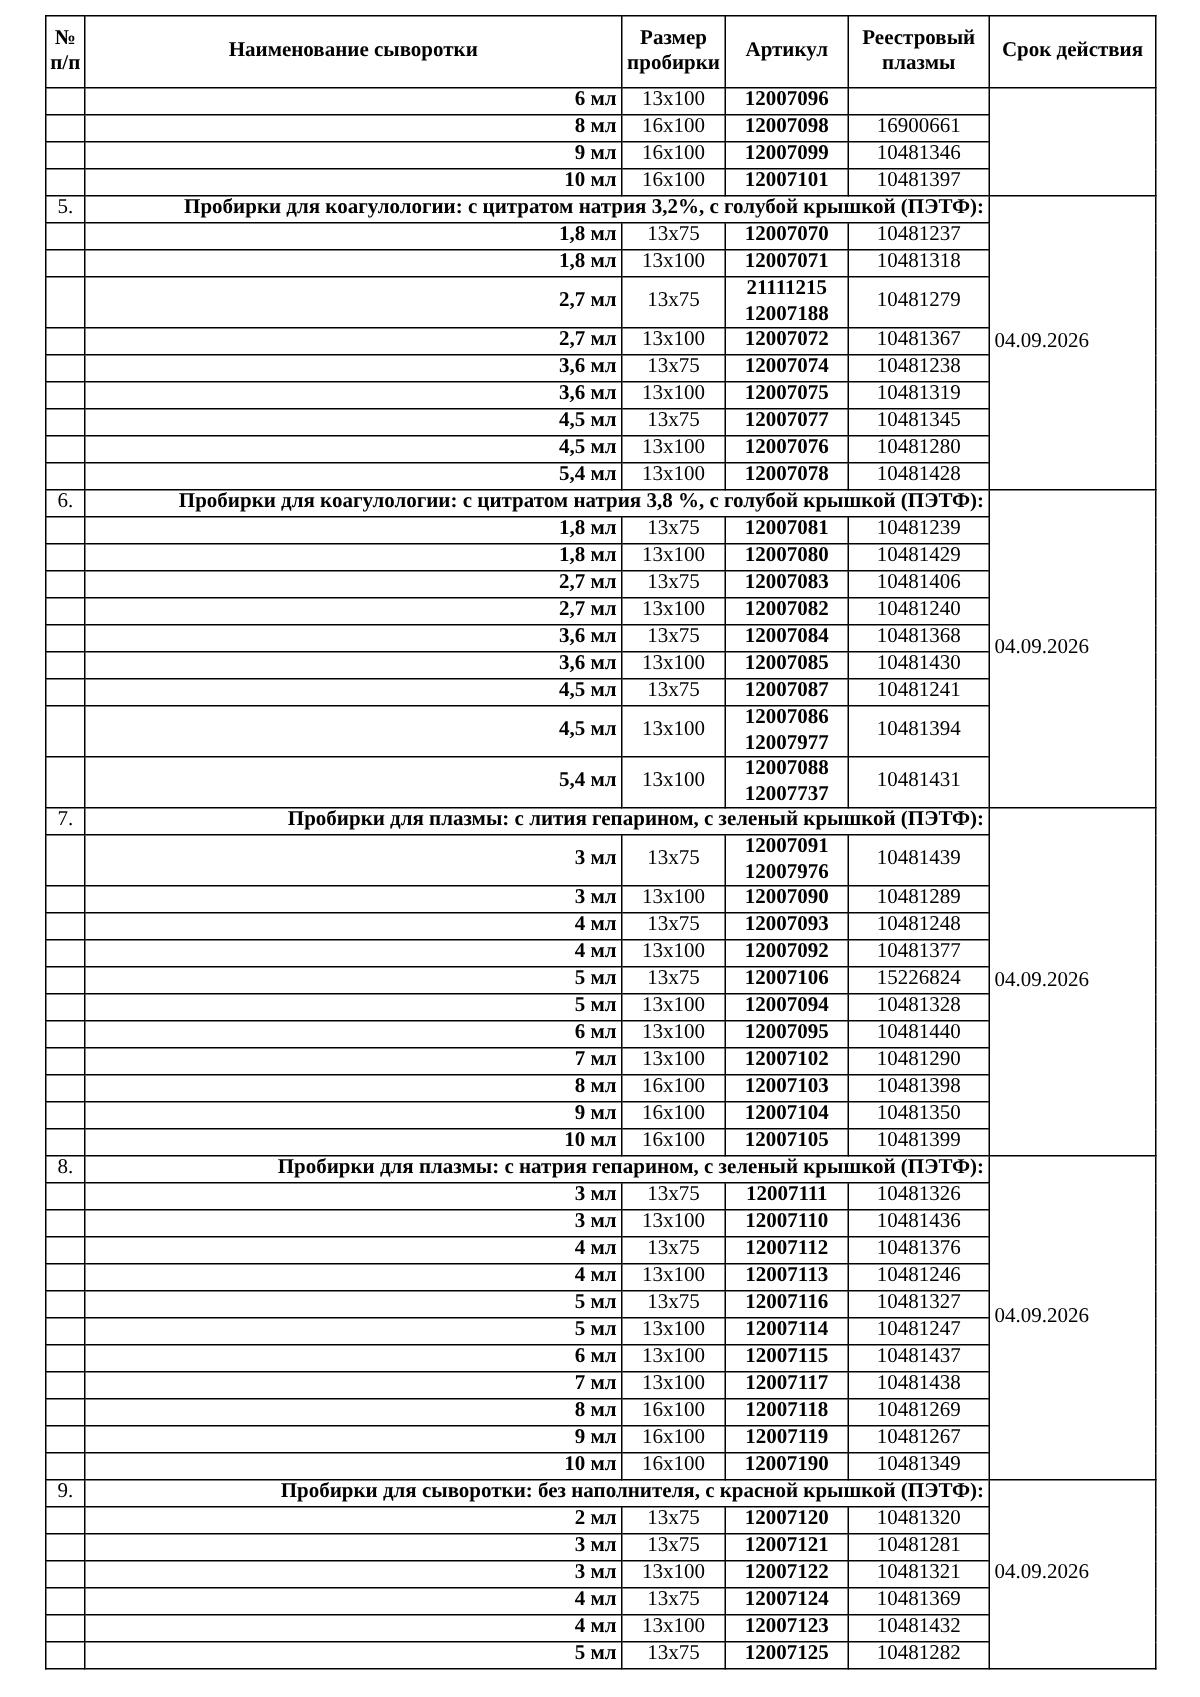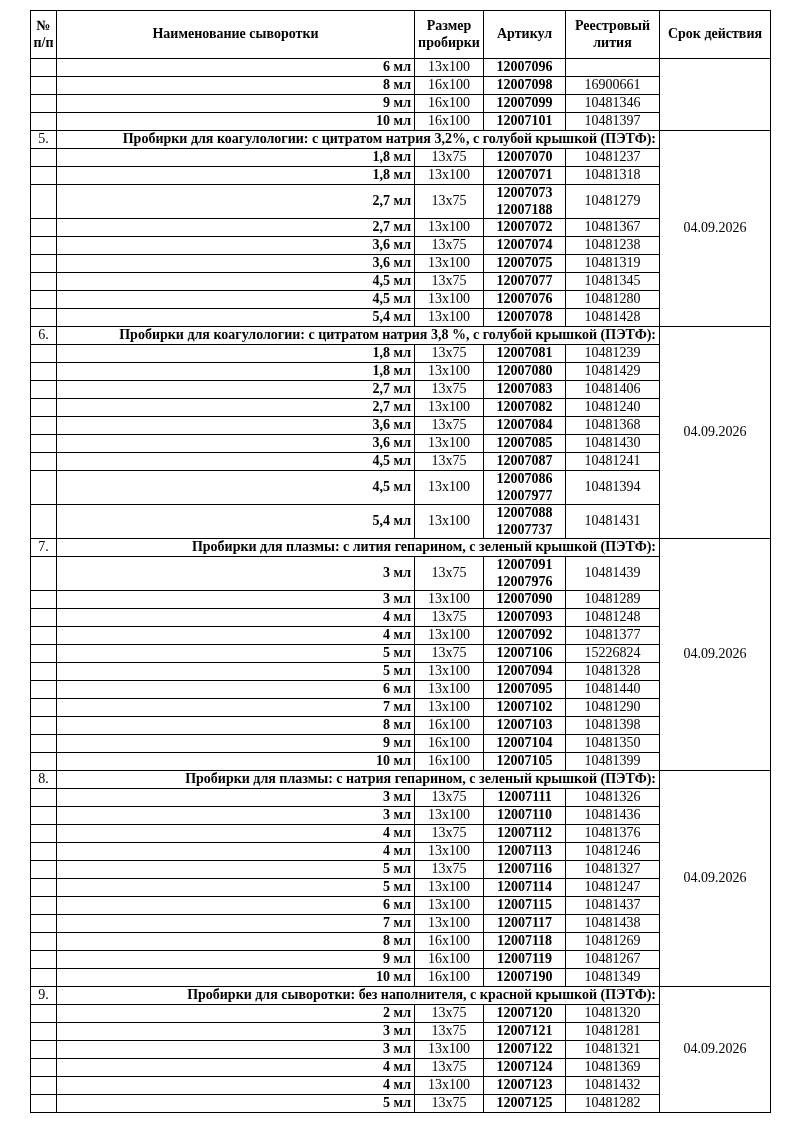--- a/index.html
+++ b/index.html
@@ -34,21 +34,21 @@
     height: 43px;
     padding: 2px;
   }
   .doc-table tbody tr {
     height: 18px;
   }
   .cell-num   { text-align: center; }
   .cell-name  { text-align: right; padding-left: 5px; font-weight: bold; }
   .cell-center{ text-align: center; }
   .article-cell { white-space: pre-line; font-weight: bold; }
-  .cell-validity { text-align: center; vertical-align: middle; }
+  .cell-validity { vertical-align: middle; }
   .section-title {
     font-weight: bold;
     text-align: right;
   }
 </style>
 </head>
 <body>
 
 <div class="page">
   <table class="doc-table">
@@ -59,21 +59,21 @@
       <col style="width:82px">
       <col style="width:94px">
       <col style="width:111px">
     </colgroup>
     <thead>
       <tr>
         <th>№ п/п</th>
         <th>Наименование сыворотки</th>
         <th>Размер пробирки</th>
         <th>Артикул</th>
-        <th>Реестровый лития</th>
+        <th>Реестровый плазмы</th>
         <th>Срок действия</th>
       </tr>
     </thead>
     <tbody>
         <tr>
           <td class="cell-num"></td>
           <td class="cell-name">6 мл</td>
           <td class="cell-center">13x100</td>
           <td class="cell-center article-cell">12007096</td>
           <td class="cell-center"></td>
@@ -116,21 +116,21 @@
           <td class="cell-num"></td>
           <td class="cell-name">1,8 мл</td>
           <td class="cell-center">13x100</td>
           <td class="cell-center article-cell">12007071</td>
           <td class="cell-center">10481318</td>
         </tr>
         <tr>
           <td class="cell-num"></td>
           <td class="cell-name">2,7 мл</td>
           <td class="cell-center">13x75</td>
-          <td class="cell-center article-cell">12007073
+          <td class="cell-center article-cell">21111215
 12007188</td>
           <td class="cell-center">10481279</td>
         </tr>
         <tr>
           <td class="cell-num"></td>
           <td class="cell-name">2,7 мл</td>
           <td class="cell-center">13x100</td>
           <td class="cell-center article-cell">12007072</td>
           <td class="cell-center">10481367</td>
         </tr>

